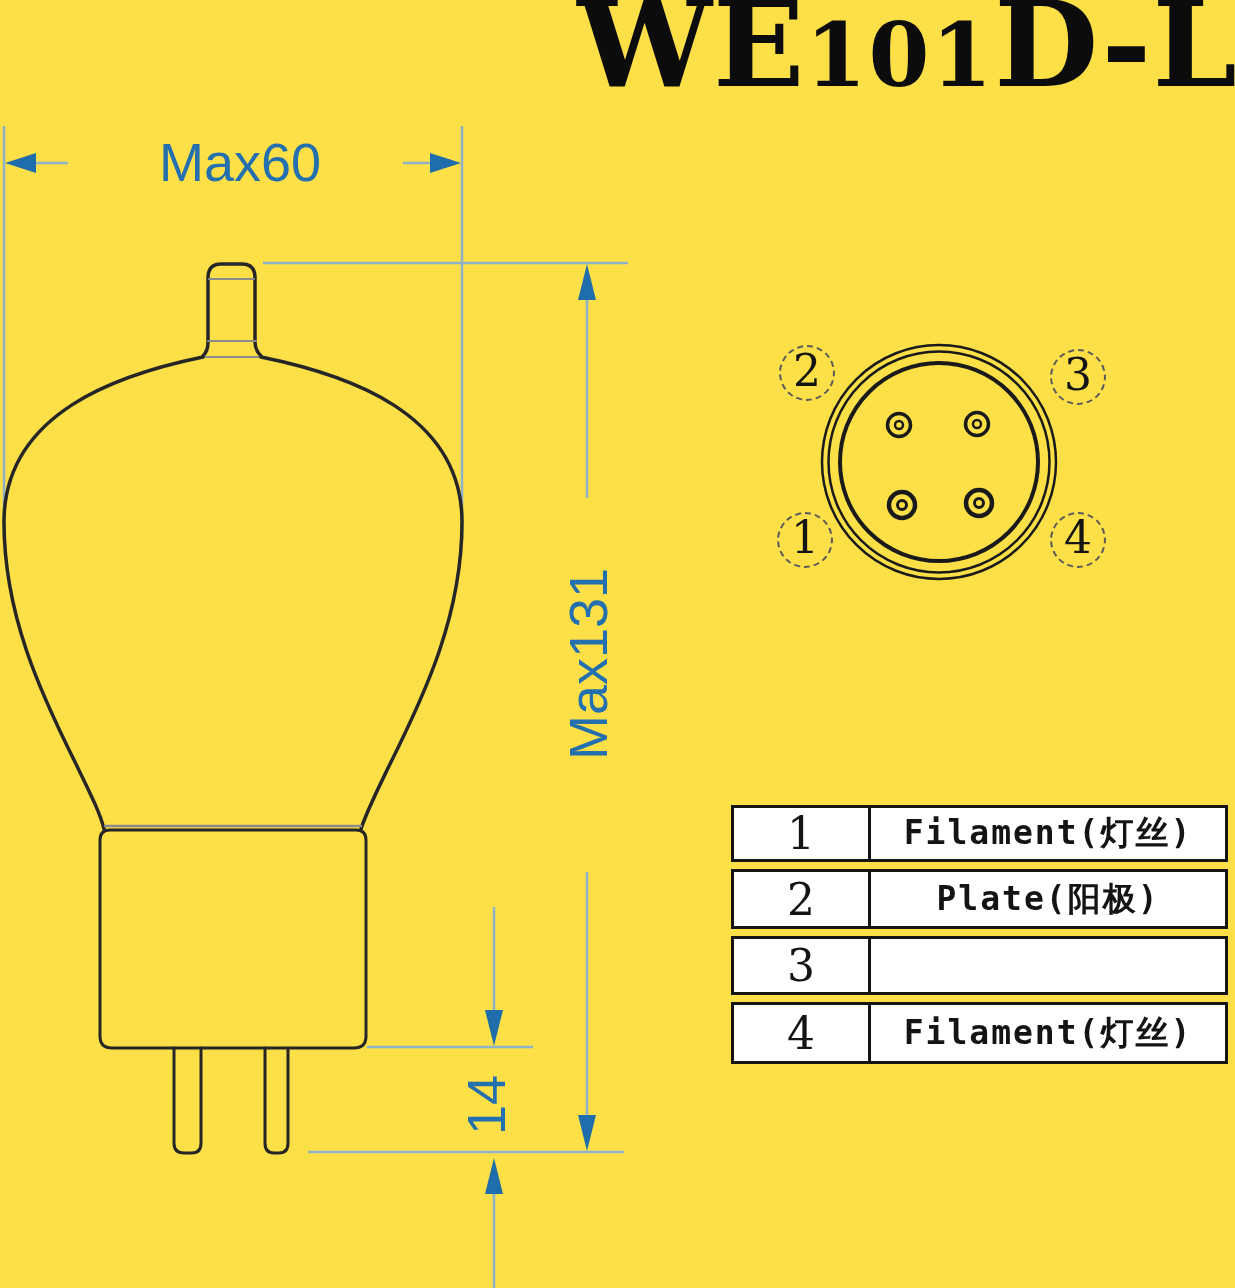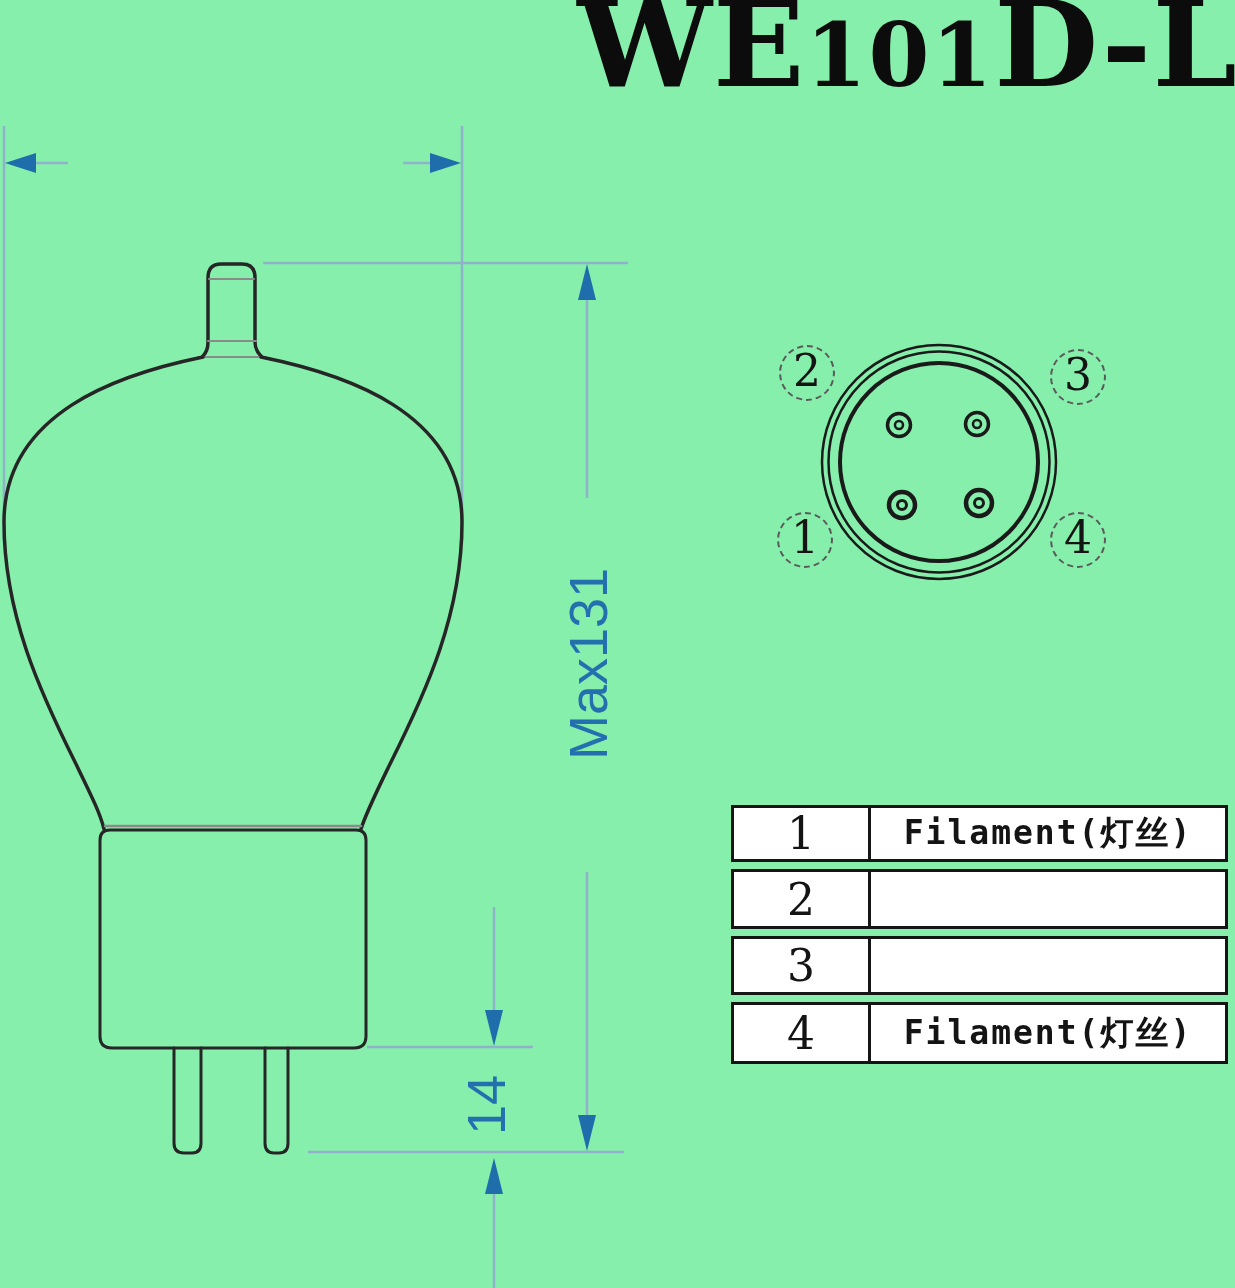--- a/index.html
+++ b/index.html
@@ -1,17 +1,17 @@
 <!DOCTYPE html>
 <html><head>
 <meta charset="utf-8">
 <style>
   html,body{margin:0;padding:0;background:#ffffff;}
   #stage{
-    position:relative;width:1235px;height:1288px;background:#86efac;overflow:hidden;
+    position:relative;width:1235px;height:1288px;background:#fde047;overflow:hidden;
     font-family:"Liberation Sans", sans-serif;
   }
   #stage *{box-sizing:border-box;}
   svg{position:absolute;left:0;top:0;}
 
   .title{
     position:absolute;left:565px;top:-16px;width:685px;text-align:center;
     font-family:"DejaVu Serif","Liberation Serif",serif;font-weight:bold;
     font-size:120px;line-height:1;color:#0c0c0c;letter-spacing:1px;white-space:nowrap;
   }
@@ -123,20 +123,21 @@
 
       <circle cx="979" cy="503" r="13" stroke-width="4.5"></circle>
       <circle cx="979" cy="503" r="4.5" stroke-width="3"></circle>
     </g>
   </svg>
 
   <div class="title">
     <span>WE</span><span class="oldstyle">101</span><span>D-L</span>
   </div>
 
+  <div class="dim-label" style="left:130px;top:135px;width:220px;">Max60</div>
 
   <div class="dim-label vert" style="left:418px;top:637px;width:340px;">Max131</div>
 
   <div class="dim-label vert" style="left:426px;top:1078px;width:120px;">14</div>
 
   <div class="pin-badge" style="left:779px;top:345px;">
     <span>2</span>
   </div>
   <div class="pin-badge" style="left:1050px;top:349px;">
     <span>3</span>
@@ -148,20 +149,21 @@
     <span>4</span>
   </div>
 
   <div class="pin-table">
     <div class="row">
       <div class="cell-num">1</div>
       <div class="cell-fn">Filament(灯丝)</div>
     </div>
     <div class="row">
       <div class="cell-num">2</div>
+      <div class="cell-fn">Plate(阳极)</div>
     </div>
     <div class="row">
       <div class="cell-num">3</div>
     </div>
     <div class="row">
       <div class="cell-num">4</div>
       <div class="cell-fn">Filament(灯丝)</div>
     </div>
   </div>
 

